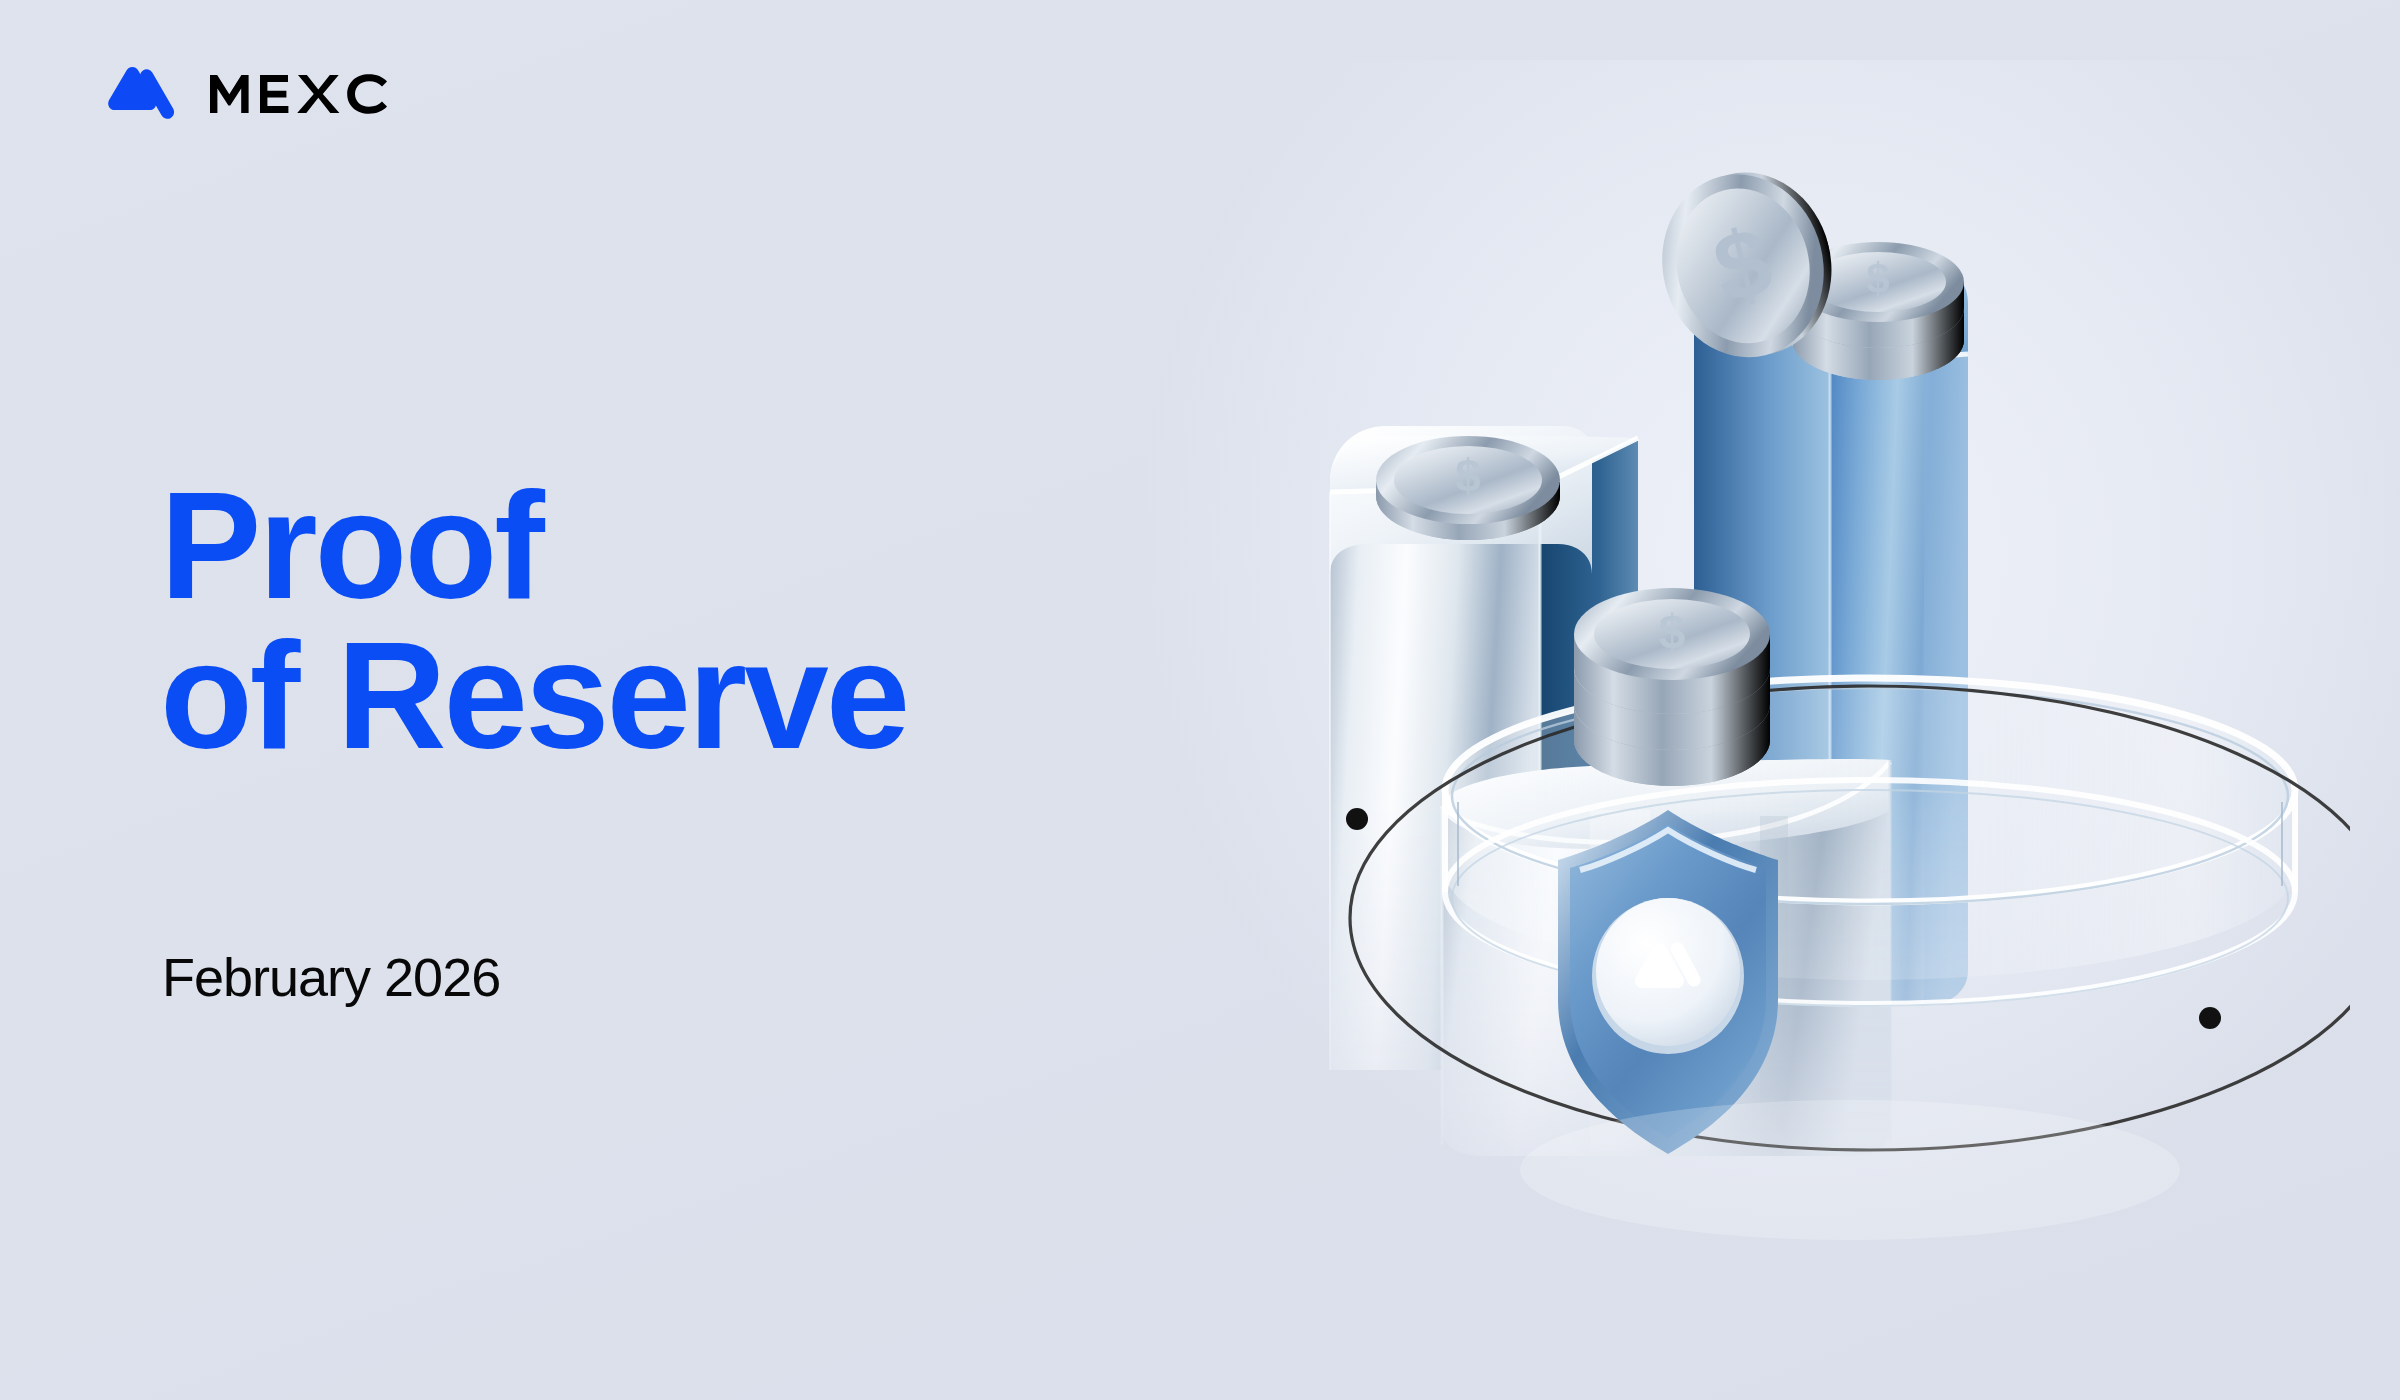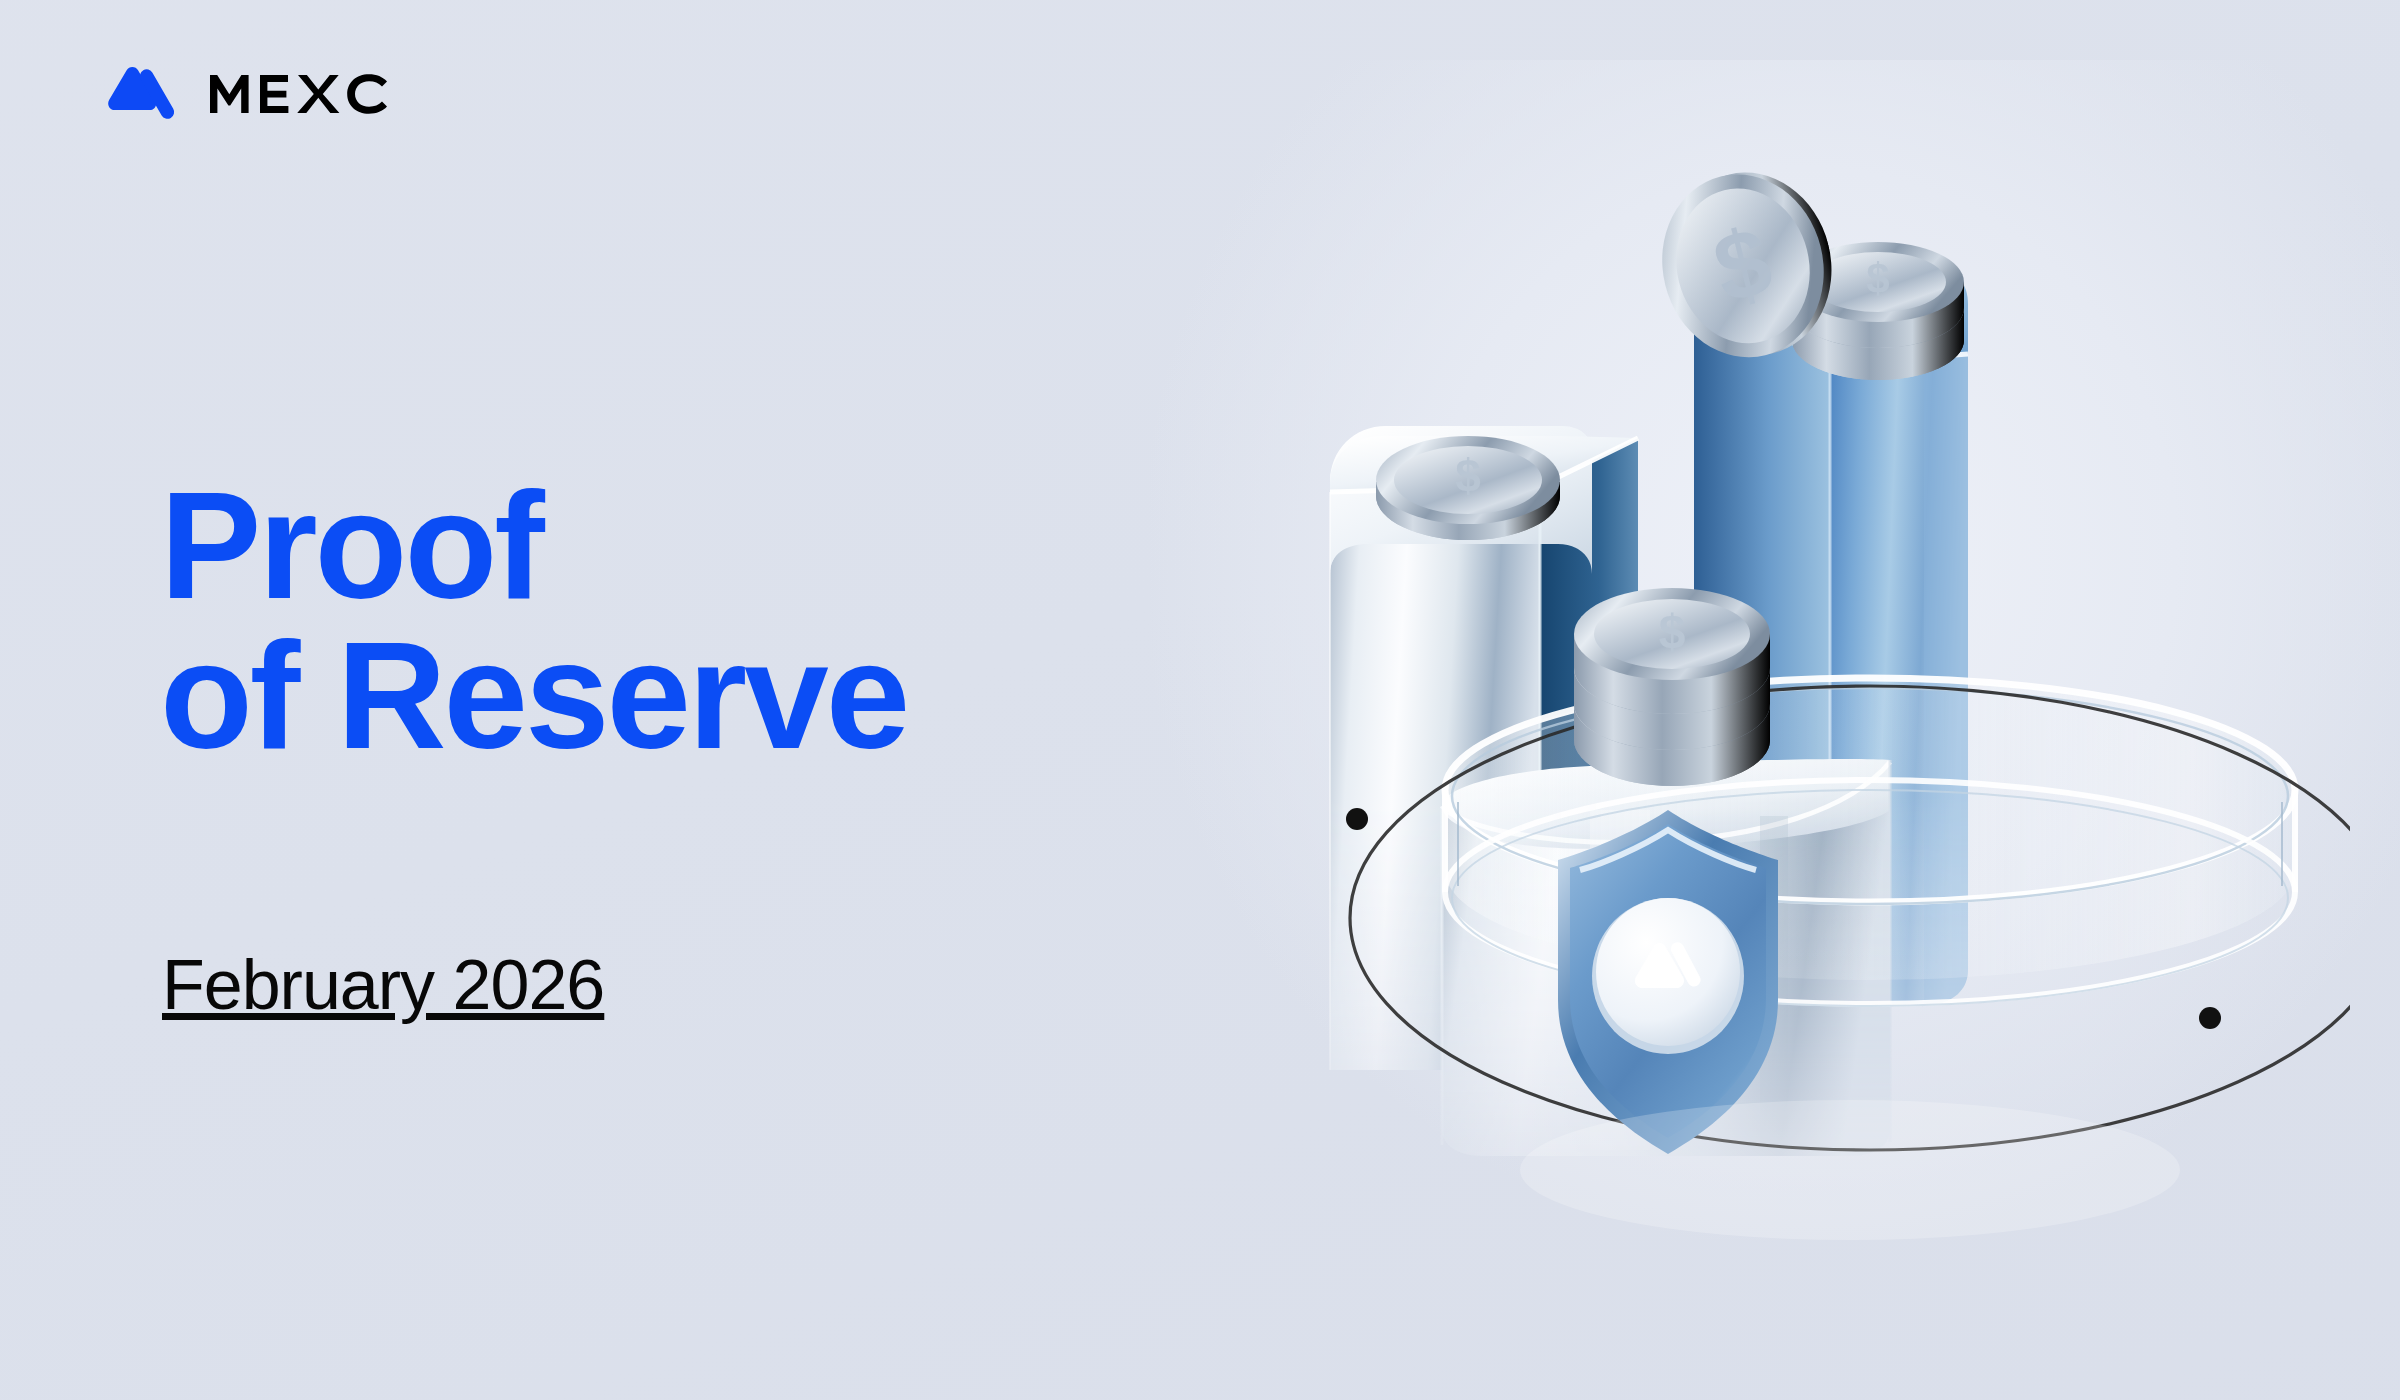--- a/index.html
+++ b/index.html
@@ -28,22 +28,22 @@
   .logo-word{width:196px;height:44px;display:block;}
 
   
   .headline{position:absolute;left:160px;top:470px;}
   .headline .line{
     color:#0b4df5;font-weight:700;font-size:152px;line-height:0.99;
     letter-spacing:-3px;white-space:nowrap;font-stretch:condensed;
   }
   .subtitle{
     position:absolute;left:162px;top:950px;
-    color:#080808;font-weight:400;font-size:70px;line-height:1;
-    letter-spacing:-1px;white-space:nowrap;text-decoration:underline;
+    color:#080808;font-weight:400;font-size:54px;line-height:1;
+    letter-spacing:-1px;white-space:nowrap;
   }
 
   
   .art{position:absolute;left:1290px;top:170px;width:1060px;height:1080px;}
   .art svg{display:block;width:1060px;height:1080px;}
 </style>
 </head>
 <body>
 
 <div id="stage">

